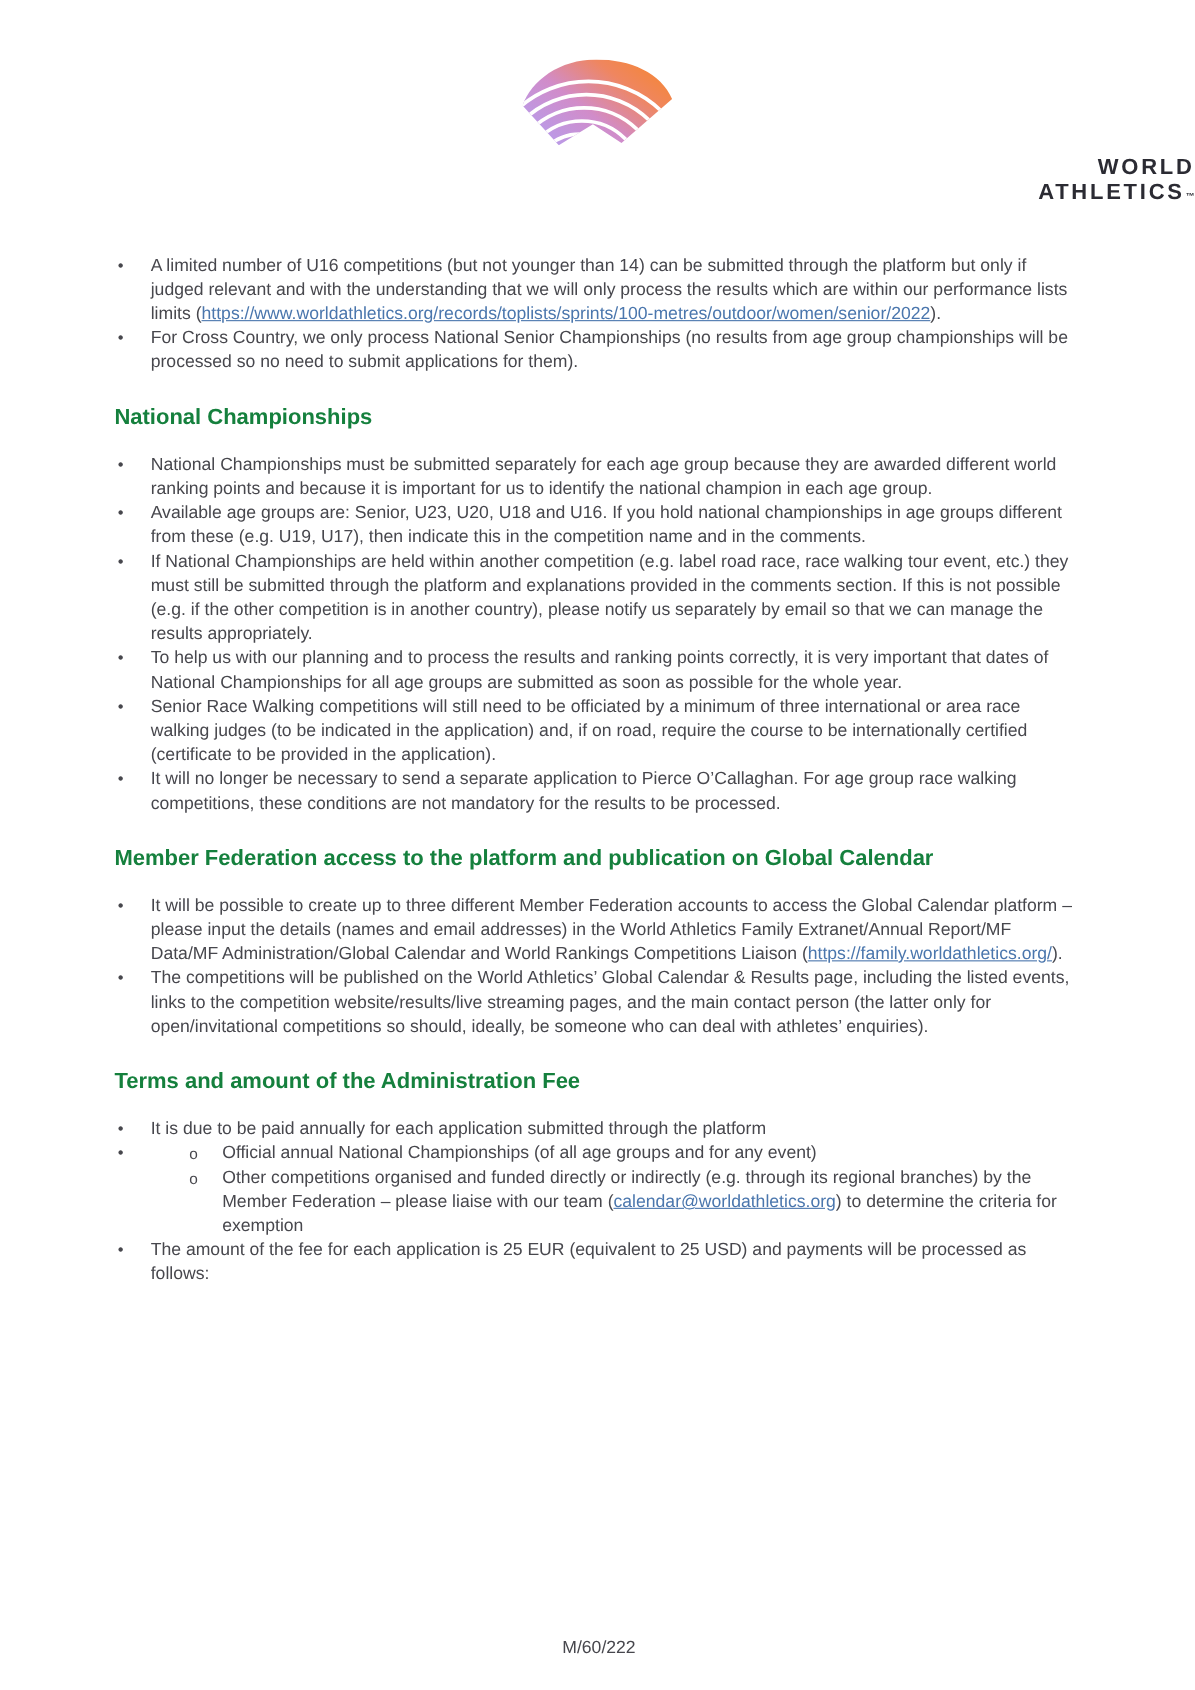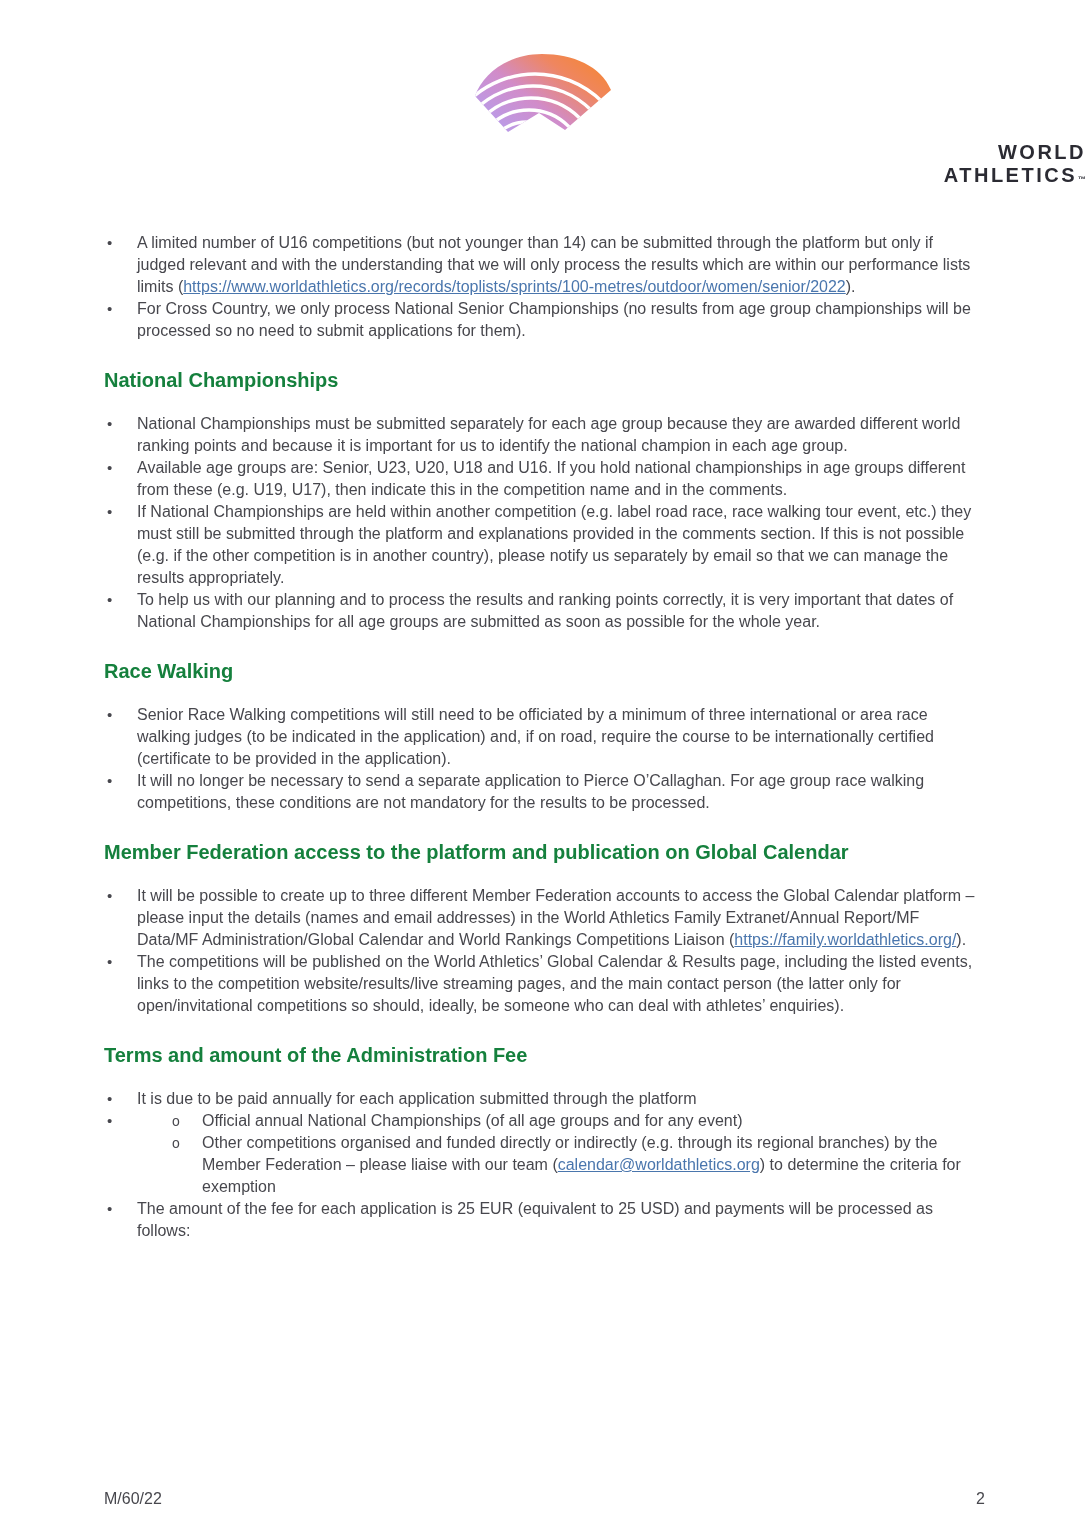--- a/index.html
+++ b/index.html
@@ -103,21 +103,21 @@
     overflow-wrap: anywhere;
     cursor: pointer;
   }
   
   .footer {
     position: absolute;
     left: 104px;
     right: 101px;
     bottom: 26px;
     display: flex;
-    justify-content: space-between;
+    justify-content: center;
     font-size: 16px;
     line-height: 22px;
     color: #47474d;
   }
 </style>
 </head>
 <body>
 
 <div class="page">
 
@@ -161,21 +161,20 @@
     </ul>
 
     <h2 class="section-heading">National Championships</h2>
     <ul class="bullets">
       <li><span>National Championships must be submitted separately for each age group because they are awarded different world ranking points and because it is important for us to identify the national champion in each age group.</span></li>
       <li><span>Available age groups are: Senior, U23, U20, U18 and U16. If you hold national championships in age groups different from these (e.g. U19, U17), then indicate this in the competition name and in the comments.</span></li>
       <li><span>If National Championships are held within another competition (e.g. label road race, race walking tour event, etc.) they must still be submitted through the platform and explanations provided in the comments section. If this is not possible (e.g. if the other competition is in another country), please notify us separately by email so that we can manage the results appropriately.</span></li>
       <li><span>To help us with our planning and to process the results and ranking points correctly, it is very important that dates of National Championships for all age groups are submitted as soon as possible for the whole year.</span></li>
     </ul>
 
-    <h2 class="section-heading">Race Walking</h2>
     <ul class="bullets">
       <li><span>Senior Race Walking competitions will still need to be officiated by a minimum of three international or area race walking judges (to be indicated in the application) and, if on road, require the course to be internationally certified (certificate to be provided in the application).</span></li>
       <li><span>It will no longer be necessary to send a separate application to Pierce O’Callaghan. For age group race walking competitions, these conditions are not mandatory for the results to be processed.</span></li>
     </ul>
 
     <h2 class="section-heading">Member Federation access to the platform and publication on Global Calendar</h2>
     <ul class="bullets">
       <li><span>It will be possible to create up to three different Member Federation accounts to access the Global Calendar platform – please input the details (names and email addresses) in the World Athletics Family Extranet/Annual Report/MF Data/MF Administration/Global Calendar and World Rankings Competitions Liaison (</span><a class="link">https://family.worldathletics.org/</a><span>).</span></li>
       <li><span>The competitions will be published on the World Athletics’ Global Calendar &amp; Results page, including the listed events, links to the competition website/results/live streaming pages, and the main contact person (the latter only for open/invitational competitions so should, ideally, be someone who can deal with athletes’ enquiries).</span></li>
     </ul>

